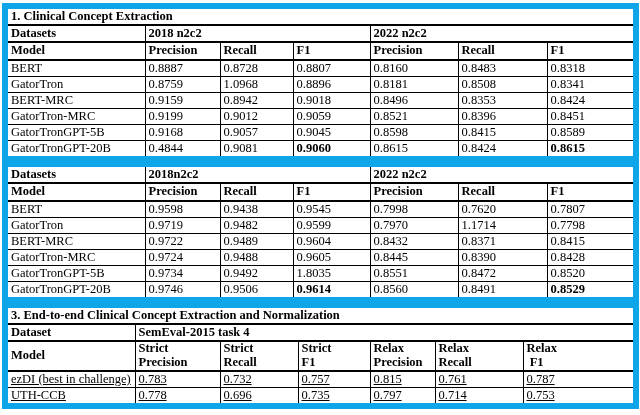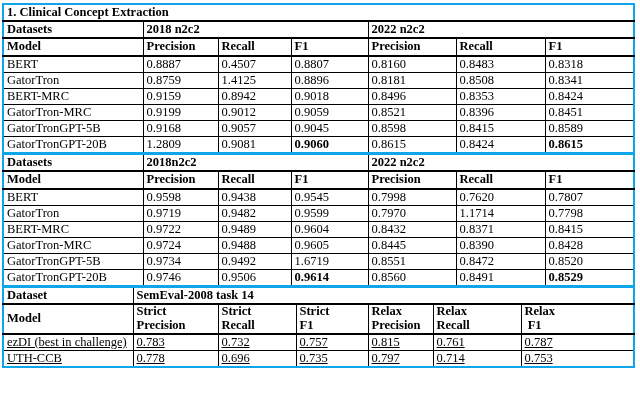--- a/index.html
+++ b/index.html
@@ -29,21 +29,21 @@
   table.sec td {
     border: 1px solid #000000;
     padding: 0 2px 0 3px;
     overflow: hidden;
     white-space: nowrap;
     vertical-align: middle;
   }
   tr.title-row td, tr.dataset-row td, tr.header-row td {
     border-bottom-width: 2px;
   }
-  table.sec { border: 2px solid #0ea5e9; }
+  table.sec { border: 6px solid #0ea5e9; }
   tr.title-row   { height: 16px; }
   tr.dataset-row { height: 17px; padding-left: 37px; }
   tr.header-row  { height: 18px; }
   tr.body-row    { height: 15px; padding-left: 27px; }
   table.sec3 tr.title-row   { height: 15px; }
   table.sec3 tr.dataset-row { height: 16px; }
   table.sec3 tr.header-row  { height: 30px; }
   table.sec3 tr.body-row    { height: 14px; text-decoration: underline; }
   .b { font-weight: bold; }
   tr.header-row td { white-space: pre-line; line-height: 1.1; font-family: Liberation Serif, serif; }
@@ -80,30 +80,30 @@
         <td class="b">F1</td>
         <td class="b">Precision</td>
         <td class="b">Recall</td>
         <td class="b">F1</td>
       </tr>
     </thead>
     <tbody>
         <tr class="body-row">
           <td>BERT</td>
           <td>0.8887</td>
-          <td>0.4507</td>
+          <td>0.8728</td>
           <td>0.8807</td>
           <td>0.8160</td>
           <td>0.8483</td>
           <td>0.8318</td>
         </tr>
         <tr class="body-row">
           <td>GatorTron</td>
           <td>0.8759</td>
-          <td>1.4125</td>
+          <td>1.0968</td>
           <td>0.8896</td>
           <td>0.8181</td>
           <td>0.8508</td>
           <td>0.8341</td>
         </tr>
         <tr class="body-row">
           <td>BERT-MRC</td>
           <td>0.9159</td>
           <td>0.8942</td>
           <td>0.9018</td>
@@ -124,21 +124,21 @@
           <td>GatorTronGPT-5B</td>
           <td>0.9168</td>
           <td>0.9057</td>
           <td>0.9045</td>
           <td>0.8598</td>
           <td>0.8415</td>
           <td>0.8589</td>
         </tr>
         <tr class="body-row">
           <td>GatorTronGPT-20B</td>
-          <td>1.2809</td>
+          <td>0.4844</td>
           <td>0.9081</td>
           <td class="b">0.9060</td>
           <td>0.8615</td>
           <td>0.8424</td>
           <td class="b">0.8615</td>
         </tr>
       </tbody>
   </table>
 
   <table class="sec sec12">
@@ -201,21 +201,21 @@
           <td>0.9488</td>
           <td>0.9605</td>
           <td>0.8445</td>
           <td>0.8390</td>
           <td>0.8428</td>
         </tr>
         <tr class="body-row">
           <td>GatorTronGPT-5B</td>
           <td>0.9734</td>
           <td>0.9492</td>
-          <td>1.6719</td>
+          <td>1.8035</td>
           <td>0.8551</td>
           <td>0.8472</td>
           <td>0.8520</td>
         </tr>
         <tr class="body-row">
           <td>GatorTronGPT-20B</td>
           <td>0.9746</td>
           <td>0.9506</td>
           <td class="b">0.9614</td>
           <td>0.8560</td>
@@ -229,23 +229,26 @@
     <colgroup>
       <col style="width:130px">
         <col style="width:85px">
         <col style="width:78px">
         <col style="width:72px">
       <col style="width:65px">
         <col style="width:88px">
         <col style="width:113px">
     </colgroup>
     <thead>
+      <tr class="title-row">
+        <td colspan="7" class="b">3. End-to-end Clinical Concept Extraction and Normalization</td>
+      </tr>
       <tr class="dataset-row">
         <td class="b">Dataset</td>
-        <td colspan="6" class="b">SemEval-2008 task 14</td>
+        <td colspan="6" class="b">SemEval-2015 task 4</td>
       </tr>
       <tr class="header-row">
         <td class="b valign-b">Model</td>
         <td class="b">Strict
 Precision</td>
         <td class="b">Strict
 Recall</td>
         <td class="b">Strict
 F1</td>
         <td class="b">Relax

